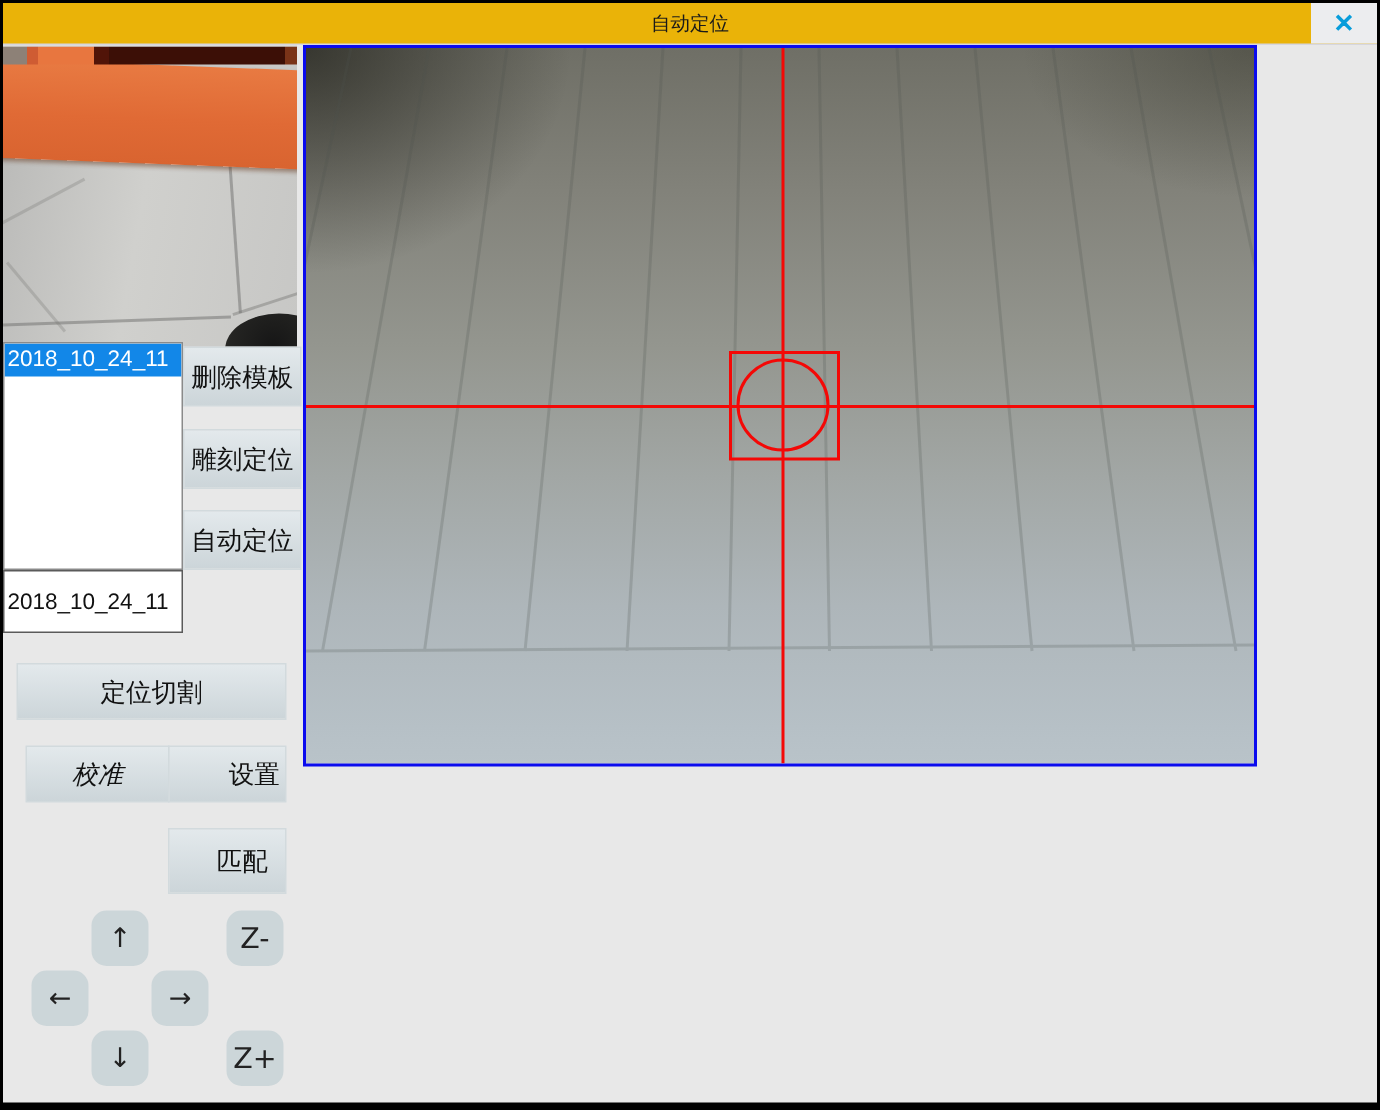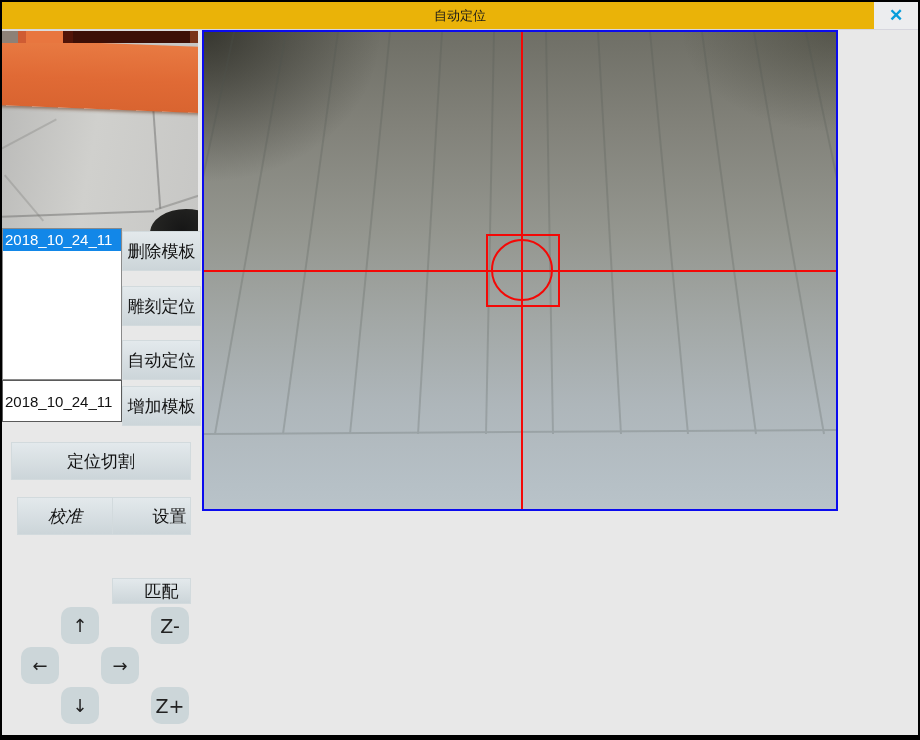--- a/index.html
+++ b/index.html
@@ -83,21 +83,21 @@
   }
   .btn.red{background:#fd0000;border-color:#e00000;}
   .btn-delete  {left:120px;top:229px;width:79px;height:40px;}
   .btn-clear   {left:120px;top:284px;width:79px;height:40px;}
   .btn-engrave {left:120px;top:338px;width:79px;height:40px;}
   .btn-add     {left:120px;top:384px;width:79px;height:40px;}
   .btn-poscut  {left:9px;  top:440px;width:180px;height:38px;}
   .btn-calib   {left:15px;  top:495px;width:96px;height:38px;font-style:italic;}
   .btn-settings{left:110px;top:495px;width:79px;height:38px;padding-left:36px;}
   .btn-image   {left:9px;  top:550px;width:79px;height:38px;}
-  .btn-match   {left:110px;top:576px;width:79px;height:26px;padding-left:20px;}
+  .btn-match   {left:110px;top:550px;width:79px;height:44px;padding-left:20px;}
   .jog{
     position:absolute;width:38px;height:37px;border:none;border-radius:10px;
     background:#ccd6d9;font-size:18px;color:#222;cursor:pointer;
     display:flex;align-items:center;justify-content:center;
     font-family:"DejaVu Sans",sans-serif;padding:0;
   }
   .jog-up   {left:59px; top:605px;}
   .jog-left {left:19px; top:645px;}
   .jog-right{left:99px; top:645px;}
   .jog-down {left:59px; top:685px;}
@@ -151,21 +151,20 @@
 
   <div class="tpl-list">
     <div class="tpl-item selected">2018_10_24_11</div>
   </div>
 
   <input class="tpl-name-input" type="text" value="2018_10_24_11" style="">
 
   <button class="btn btn-delete">删除模板</button>
   <button class="btn btn-clear">雕刻定位</button>
   <button class="btn btn-engrave">自动定位</button>
-  <button class="btn btn-add">增加模板</button>
 
   <button class="btn btn-poscut">定位切割</button>
   <button class="btn btn-calib">校准</button>
   <button class="btn btn-settings">设置</button>
   <button class="btn btn-match">匹配</button>
 
   <button class="jog jog-up">
       <span>↑</span>
     </button>
   <button class="jog jog-left">

